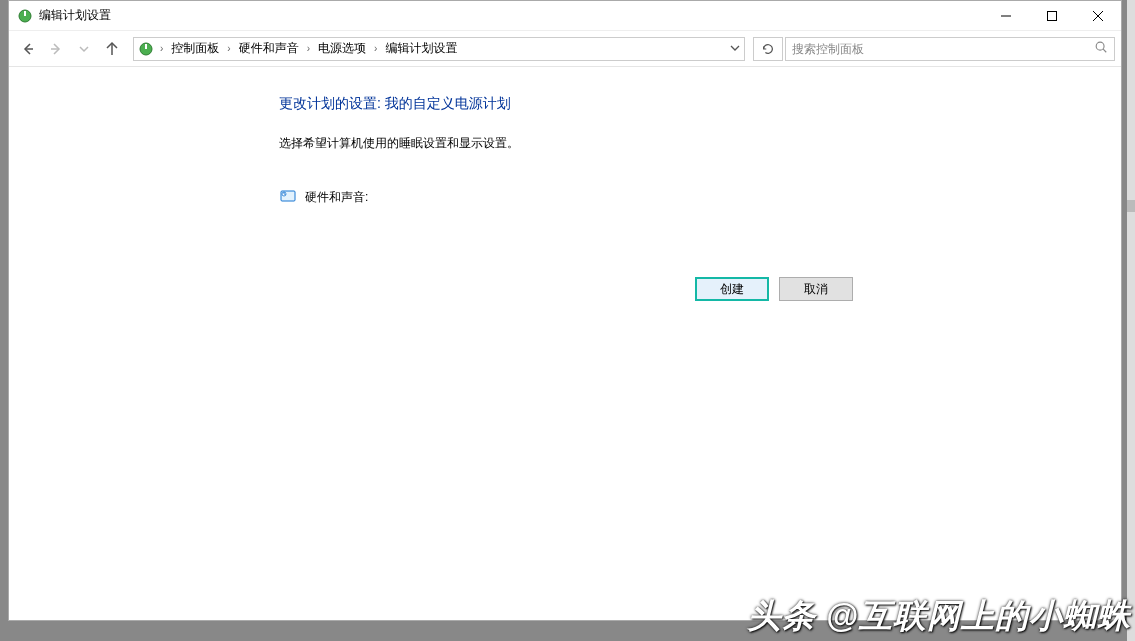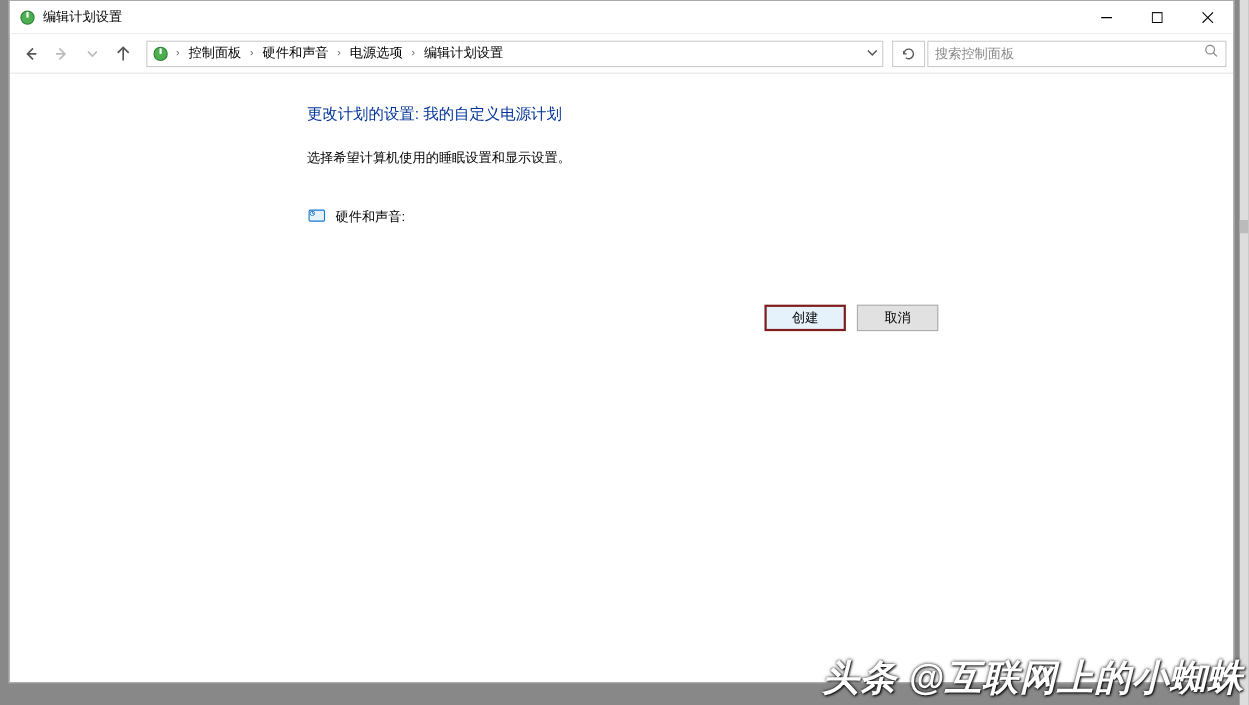--- a/index.html
+++ b/index.html
@@ -112,21 +112,21 @@
     .refresh-box {
       width: 30px;
       height: 24px;
       border: 1px solid #ccc;
       display: flex;
       align-items: center;
       justify-content: center;
       color: #555;
     }
     .search-box {
-      width: 272px;
+      width: 330px;
       height: 24px;
       border: 1px solid #ccc;
       display: flex;
       align-items: center;
       padding: 0 6px;
     }
     .search-input {
       border: none;
       outline: none;
       flex: 1;
@@ -196,21 +196,21 @@
       height: 24px;
       border: 1px solid #adadad;
       background: #e1e1e1;
       font-size: 12px;
       display: flex;
       align-items: center;
       justify-content: center;
       color: #000;
     }
     .btn.primary {
-      border: 2px solid #7f1d1d;
+      border: 2px solid #14b8a6;
       background: #e5f1fb;
     }
     .watermark {
       position: absolute;
       right: 4px;
       bottom: 2px;
       font-size: 33px;
       font-weight: bold;
       color: #fff;
       text-shadow: 0 0 3px rgba(0,0,0,0.9), 1px 1px 2px rgba(0,0,0,0.9);

